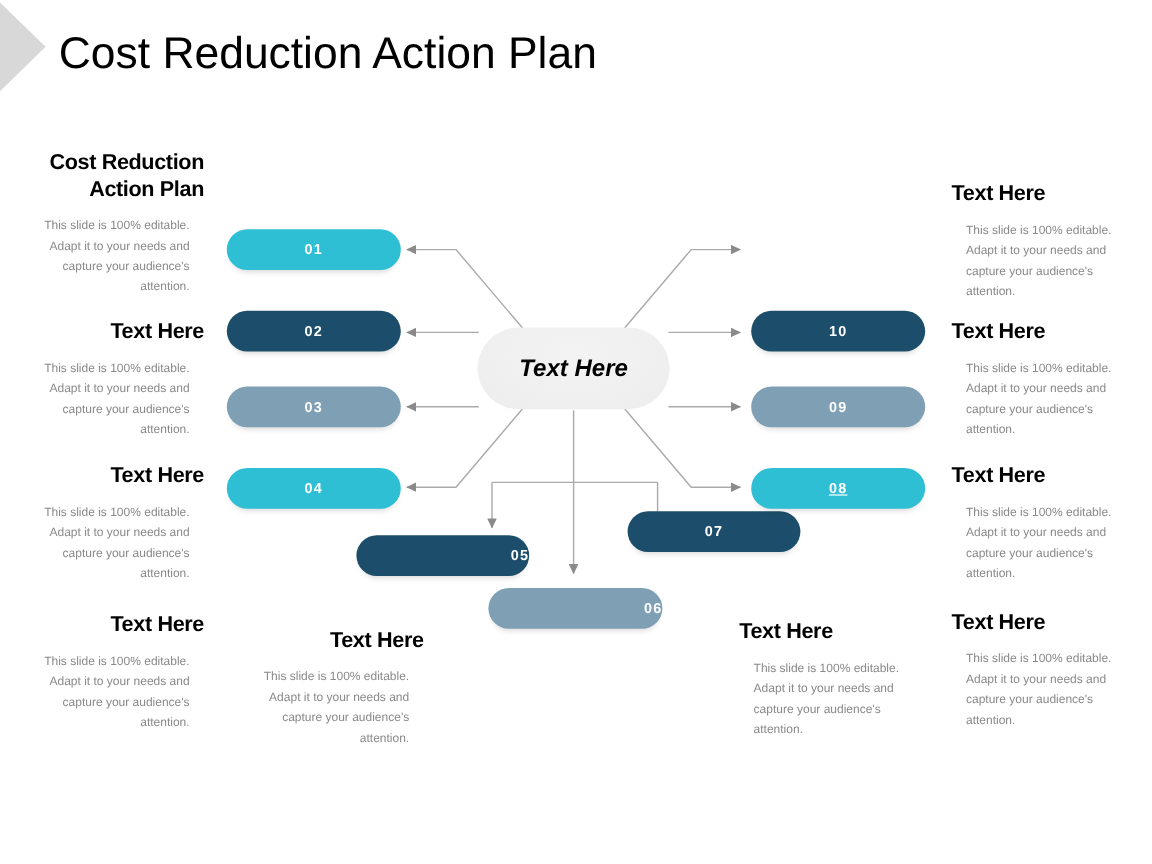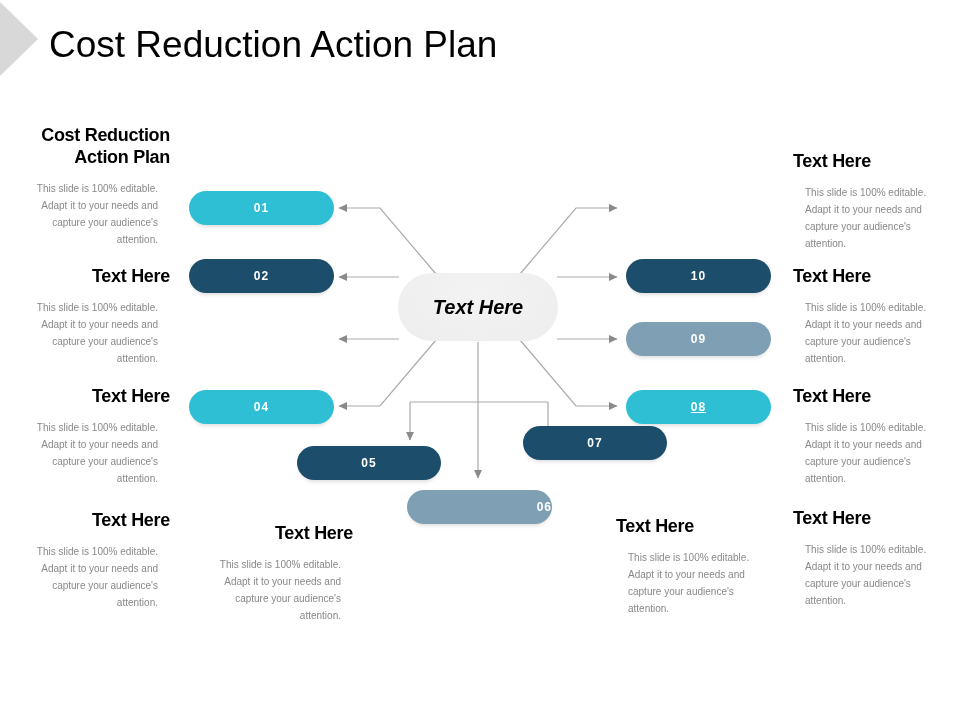--- a/index.html
+++ b/index.html
@@ -54,22 +54,23 @@
       <path d="M548,402 L548,440" marker-end="url(#ah)"></path>
     </g>
   </svg>
 
   <div class="center-node">
     <span>Text Here</span>
   </div>
 
   <div class="pill" style="left: 189px; top: 191px; width: 145px; background-color: rgb(46, 191, 213);">01</div>
   <div class="pill" style="left: 189px; top: 259px; width: 145px; background-color: rgb(28, 78, 107);">02</div>
+  <div class="pill" style="left: 189px; top: 322px; width: 145px; background-color: rgb(127, 160, 180);">03</div>
   <div class="pill" style="left: 189px; top: 390px; width: 145px; background-color: rgb(46, 191, 213);">04</div>
-  <div class="pill" style="left: 297px; top: 446px; width: 144px; background-color: rgb(28, 78, 107);">05</div>
+  <div class="pill" style="left: 297px; top: 446px; width: 144px; background-color: rgb(28, 78, 107); text-align: right;">05</div>
   <div class="pill" style="left: 407px; top: 490px; width: 145px; background-color: rgb(127, 160, 180); text-align: right;">06</div>
   <div class="pill" style="left: 523px; top: 426px; width: 144px; background-color: rgb(28, 78, 107);">07</div>
   <div class="pill" style="left: 626px; top: 390px; width: 145px; background-color: rgb(46, 191, 213); text-decoration: underline;">08</div>
   <div class="pill" style="left: 626px; top: 322px; width: 145px; background-color: rgb(127, 160, 180);">09</div>
   <div class="pill" style="left: 626px; top: 259px; width: 145px; background-color: rgb(28, 78, 107);">10</div>
 
   <div class="tblock align-r" style="left:22px;top:124px">
     <p class="bt">Cost Reduction Action Plan</p>
     <p class="bb">This slide is 100% editable. Adapt it to your needs and capture your audience's attention.</p>
   </div>

